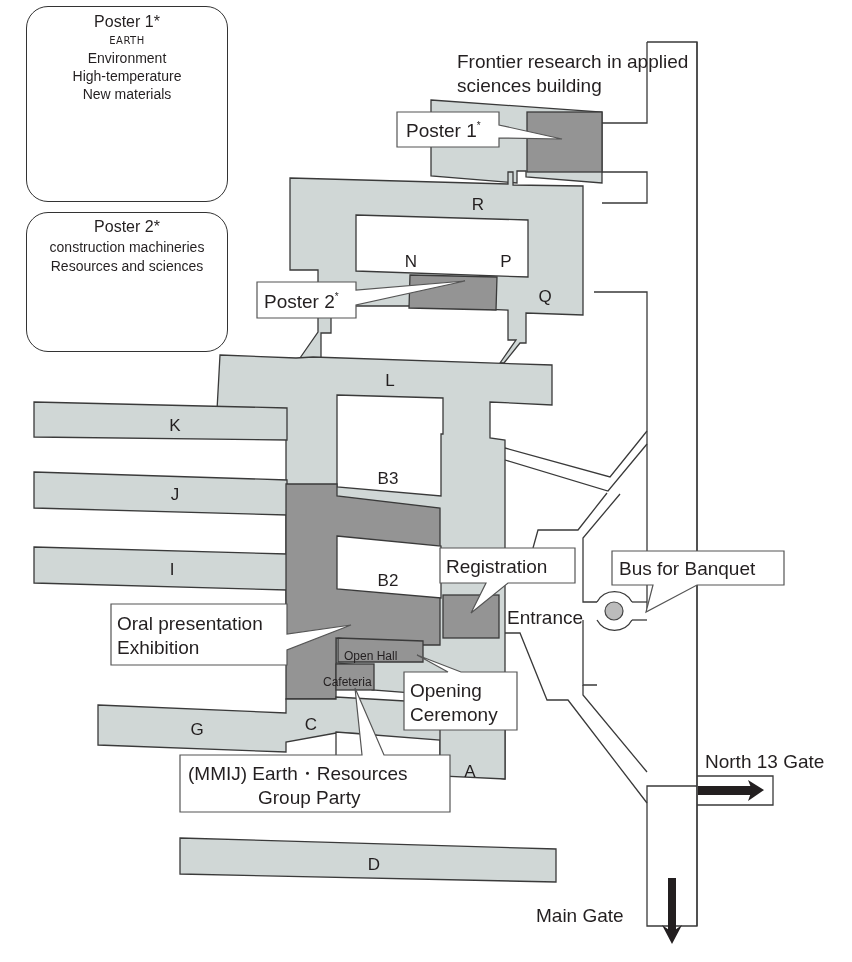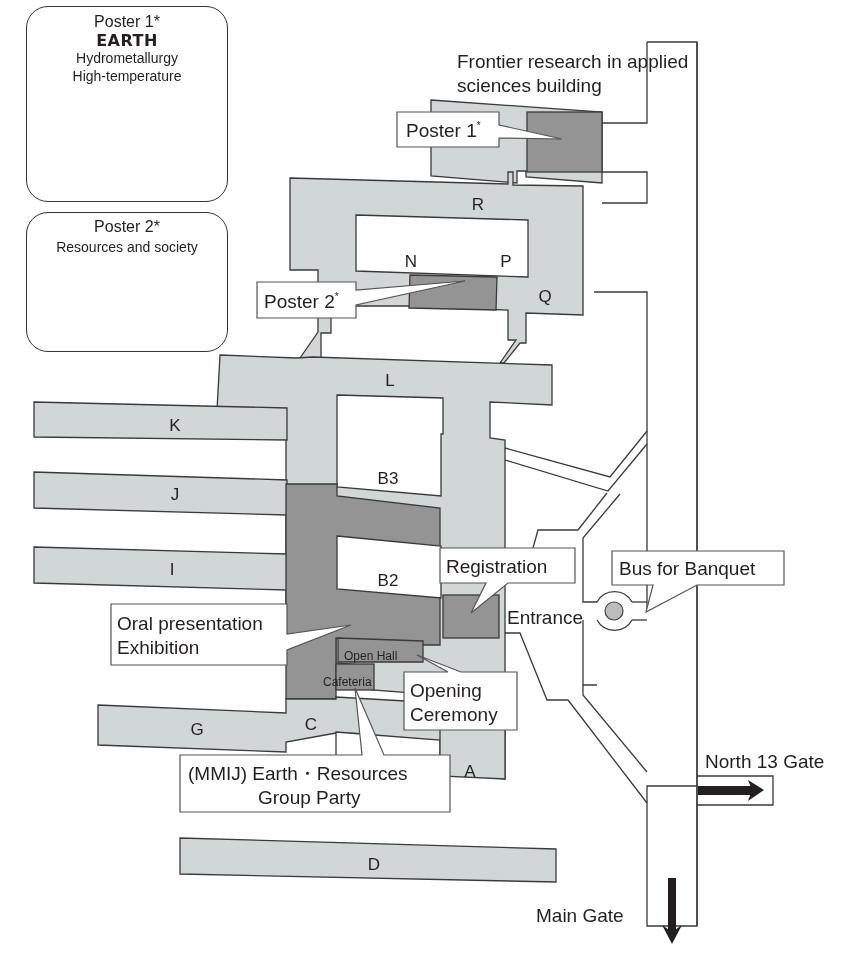--- a/index.html
+++ b/index.html
@@ -11,36 +11,38 @@
   .hole { fill: #ffffff; stroke: #3a3a3a; stroke-width: 1.3; }
   .road { fill: none; stroke: #3a3a3a; stroke-width: 1.3; }
   .callout { fill: #ffffff; stroke: #555; stroke-width: 1.2; }
   .lbl { font-family: "Liberation Sans", sans-serif; fill: #231f20; }
   .b-lbl { font-size: 17px; text-anchor: middle; }
   .c-lbl { font-size: 19px; }
   .small { font-size: 12px; }
   .legend { position: absolute; border: 1.3px solid #333; border-radius: 22px;
             background: #fff; text-align: center; font-size: 14px; line-height: 18px; }
   .legend .title { font-size: 16px; line-height: 22px; }
-  .legend .earth { font-family: "DejaVu Sans", sans-serif; font-weight: bold; font-size: 16px;
+  .legend .earth { font-family: "DejaVu Sans", sans-serif; font-weight: normal; font-size: 10px;
                    line-height: 16px; letter-spacing: 0.5px; }
 </style>
 </head>
 <body>
 
 <div class="legend" style="left:26px; top:6px; width:202px; height:196px; padding-top:4px; box-sizing:border-box;">
   <div class="title">Poster 1*</div>
   <div class="earth">EARTH</div>
-  <div>Hydrometallurgy</div>
+  <div>Environment</div>
   <div>High-temperature</div>
+  <div>New materials</div>
 </div>
 
 <div class="legend" style="left:26px; top:212px; width:202px; height:140px; padding-top:3px; box-sizing:border-box;">
   <div class="title">Poster 2*</div>
-  <div style="line-height:19px">Resources and society</div>
+  <div style="line-height:19px">construction machineries</div>
+  <div style="line-height:19px">Resources and sciences</div>
 </div>
 
 <svg id="map" width="852" height="962" viewBox="0 0 852 962">
 
   <g>
 
     <path class="road" d="M647,42 L697,42 L697,926 L647,926 L647,786 L697,786"></path>
     <path class="road" d="M697,42 L697,926"></path>
     <path class="road" d="M647,42 L647,123 L602,123"></path>
     <path class="road" d="M602,172 L647,172 L647,203 L602,203"></path>

